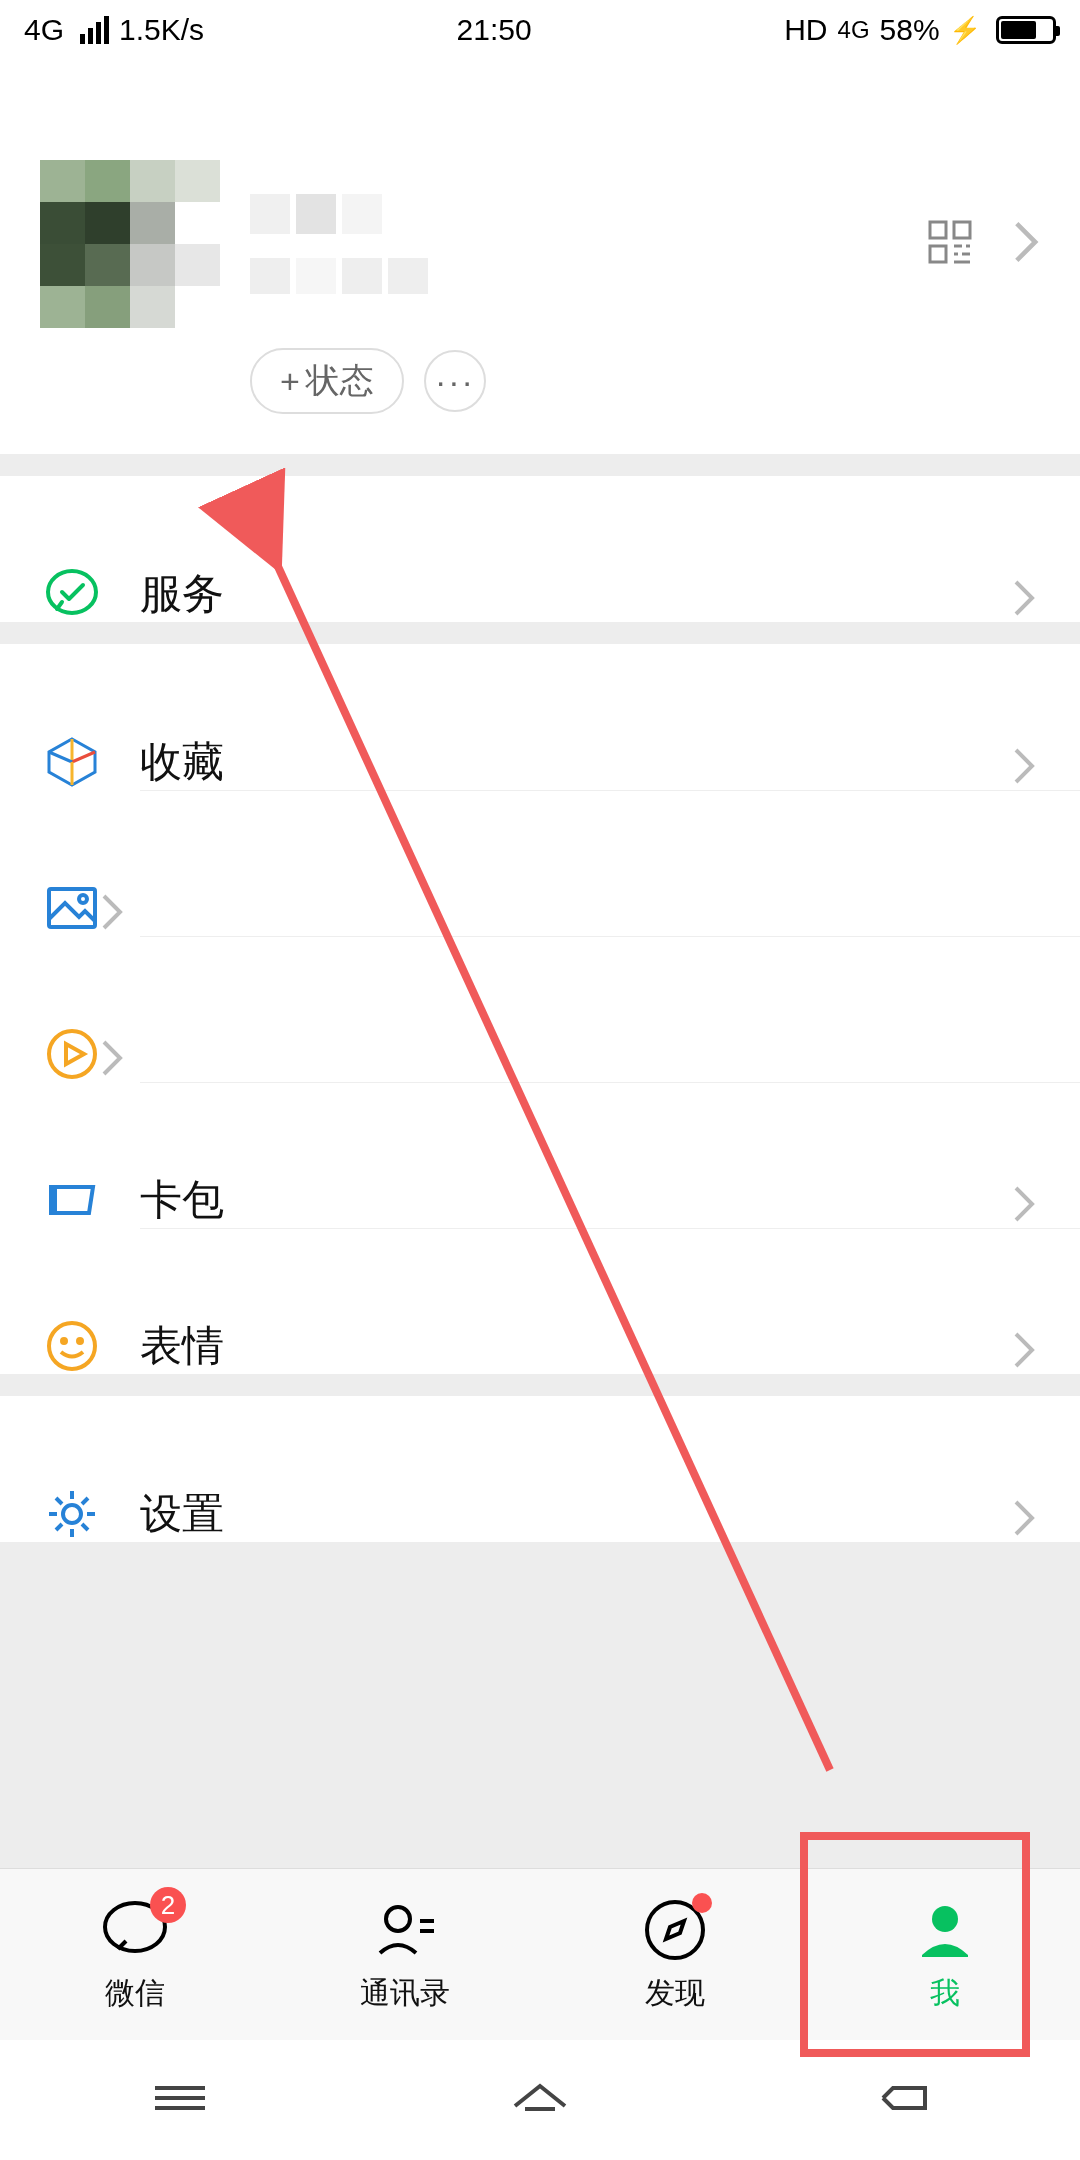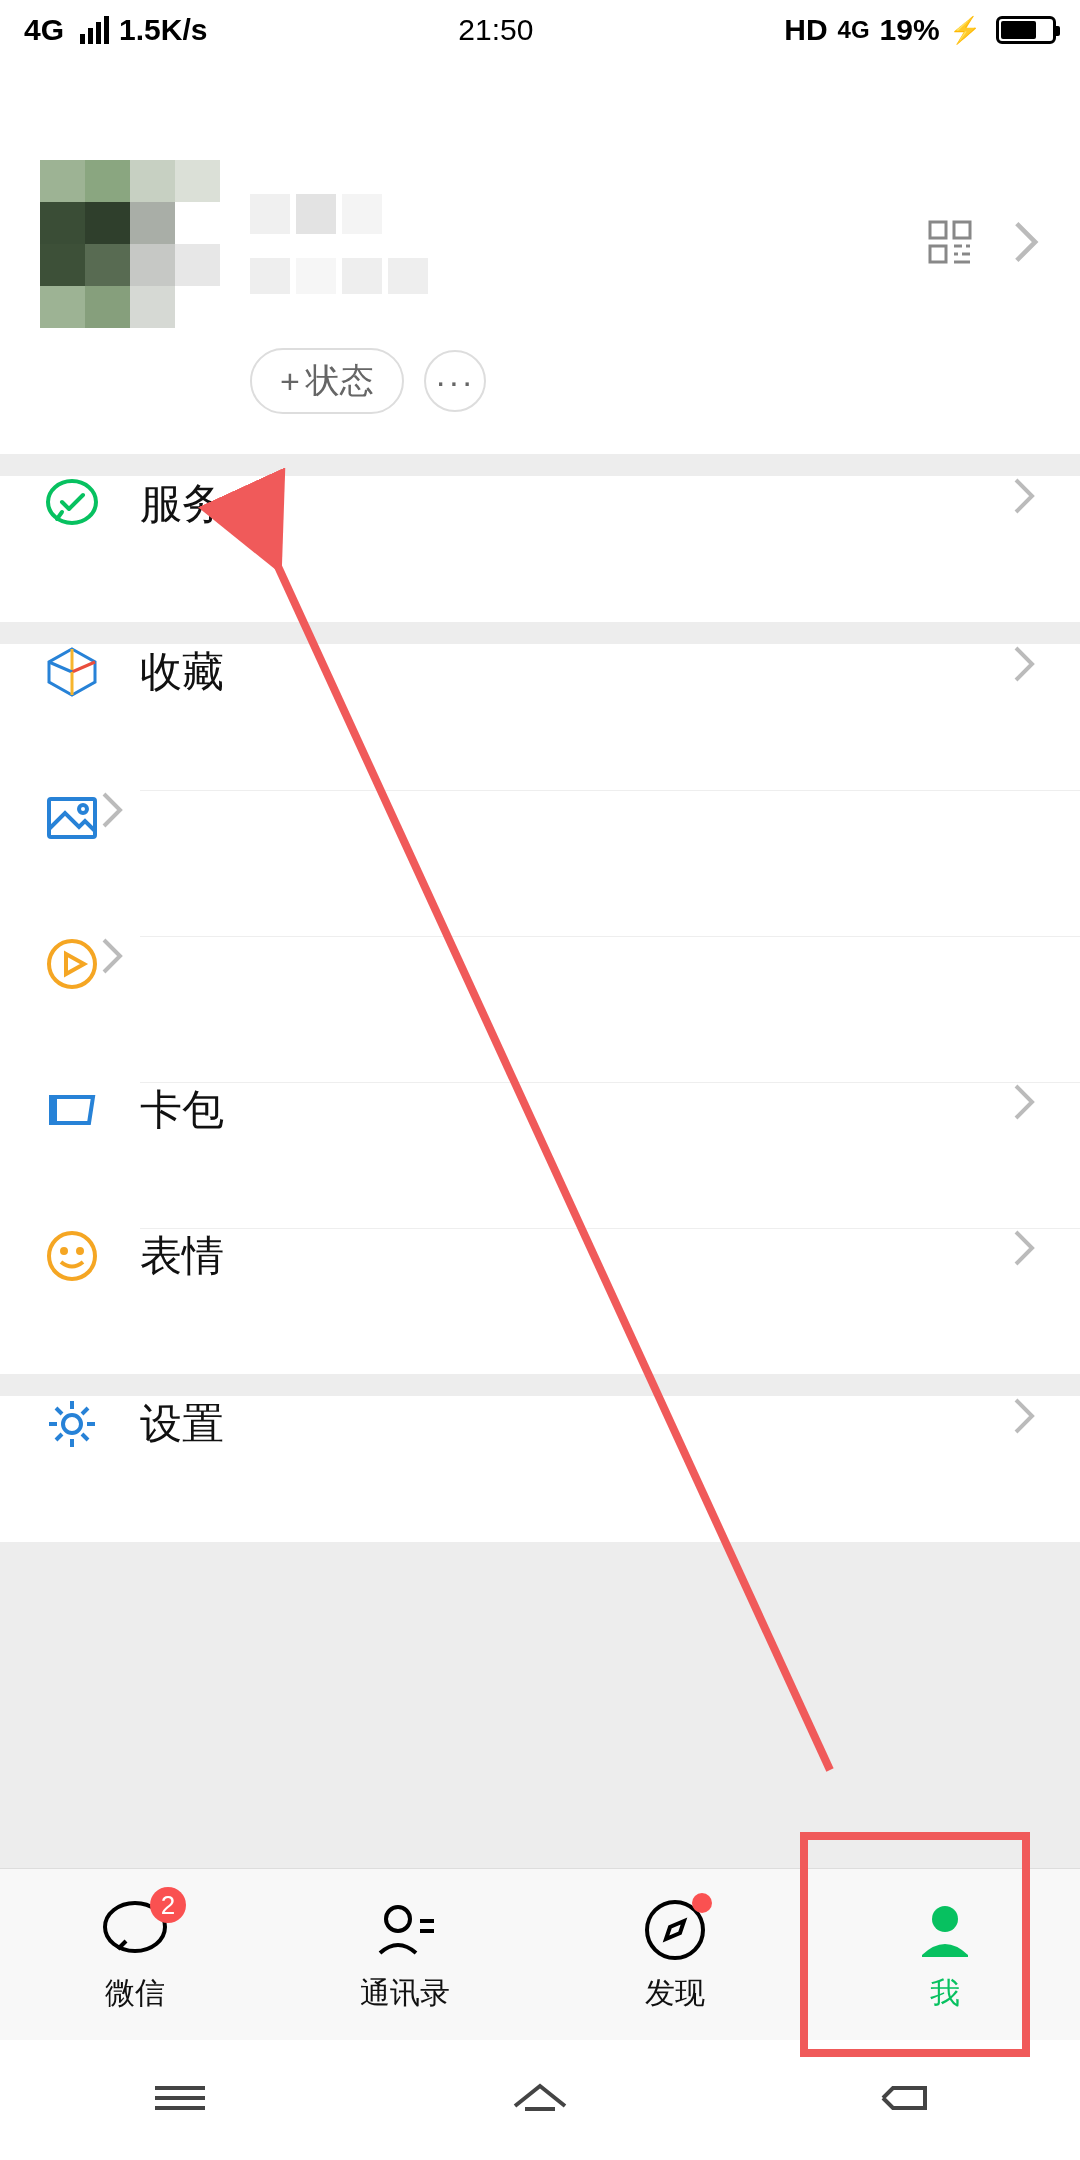--- a/index.html
+++ b/index.html
@@ -16,21 +16,21 @@
     height: 60px;
     background: #fff;
     display: flex;
     align-items: center;
     justify-content: space-between;
     padding: 0 24px;
     font-size: 30px;
     font-weight: 500;
     color: #000;
   }
-  .status-left, .status-right { display: flex; align-items: center; gap: 10px; font-weight: bold; }
+  .status-left, .status-right { display: flex; align-items: center; gap: 10px; }
   .signal-bars { display: inline-flex; align-items: flex-end; gap: 3px; margin-left:6px;}
   .signal-bars span { width: 5px; background:#000; display:inline-block; }
   .signal-bars span:nth-child(1){height:10px;}
   .signal-bars span:nth-child(2){height:16px;}
   .signal-bars span:nth-child(3){height:22px;}
   .signal-bars span:nth-child(4){height:28px;}
   .battery {
     width: 60px; height: 28px; border:3px solid #000; border-radius:6px;
     position: relative; display:inline-block; margin-left:4px;
   }
@@ -83,21 +83,21 @@
     display:inline-flex; align-items:center; justify-content:center;
     color:#666; font-size:34px;
   }
   .status-btn { padding: 8px 28px; gap:6px;}
   .more-btn { width:62px; height:62px; letter-spacing:2px;}
 
   
   .gap { height:22px; }
   .menu-group { background:#fff; }
   .menu-item {
-    display:flex; align-items:flex-start; height:146px;
+    display:flex; align-items:flex-end; height:146px;
     padding: 0 44px; position:relative;border-radius:32px;
   }
   .menu-item + .menu-item::before {
     content:""; position:absolute; left:140px; right:0; top:0; height:1px; background:#eee;
   }
   .menu-icon { width:56px; height:56px; flex-shrink:0; display:flex; align-items:center; justify-content:center;}
   .menu-icon svg { width:54px; height:54px; }
   .menu-label { flex:1; font-size:42px; color:#111; padding-left:40px;}
   .menu-chevron { color:#bbb; }
   .menu-chevron svg{ width:24px; height:40px; }
@@ -155,21 +155,21 @@
         <span></span>
         <span></span>
         <span></span>
       </span>
     <span>1.5K/s</span>
   </div>
   <div>21:50</div>
   <div class="status-right">
     <span>HD</span>
     <span style="font-size:24px;">4G</span>
-    <span>19%</span>
+    <span>58%</span>
     <span class="bolt">⚡</span>
     <span class="battery">
         <span class="battery-fill"></span>
       </span>
   </div>
 </div>
 
 <div class="profile-section">
   <div class="profile-row">
     <div class="avatar">

